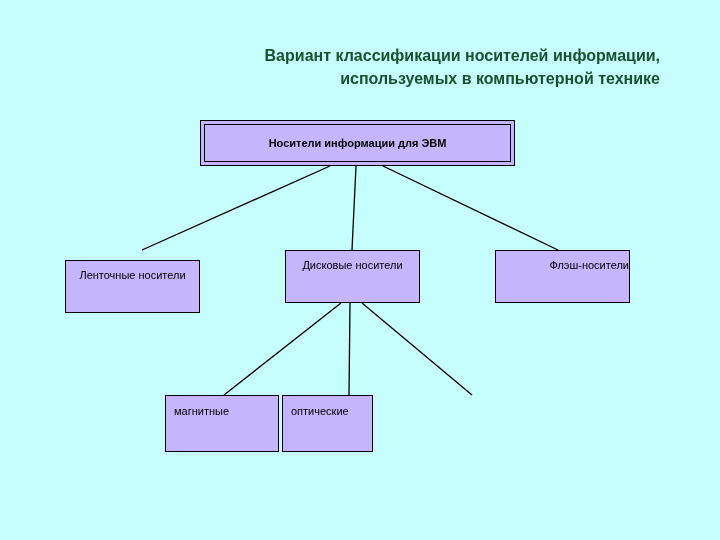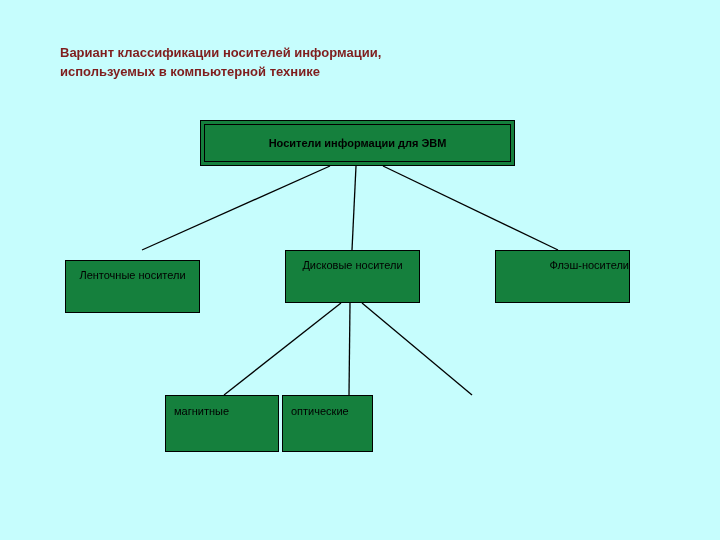--- a/index.html
+++ b/index.html
@@ -12,37 +12,37 @@
     height: 540px;
     background: #c6fdfd;
     font-family: "Liberation Sans", sans-serif;
     overflow: hidden;
   }
   .title {
     position: absolute;
     left: 60px;
     top: 44px;
     width: 600px;
-    text-align: left;
+    text-align: right;
     font-weight: bold;
-    font-size: 13px;
+    font-size: 16px;
     line-height: 1.45;
-    color: #7f1d1d;
+    color: #14532d;
   }
   .connectors {
     position: absolute;
     left: 0;
     top: 0;
     width: 720px;
     height: 540px;
     pointer-events: none;
   }
   .box {
     position: absolute;
-    background: #15803d;
+    background: #c4b5fd;
     border: 1px solid #000000;
     box-sizing: border-box;
     font-size: 11px;
     color: #000000;
   }
   .root-box {
     left: 200px;
     top: 120px;
     width: 315px;
     height: 46px;

